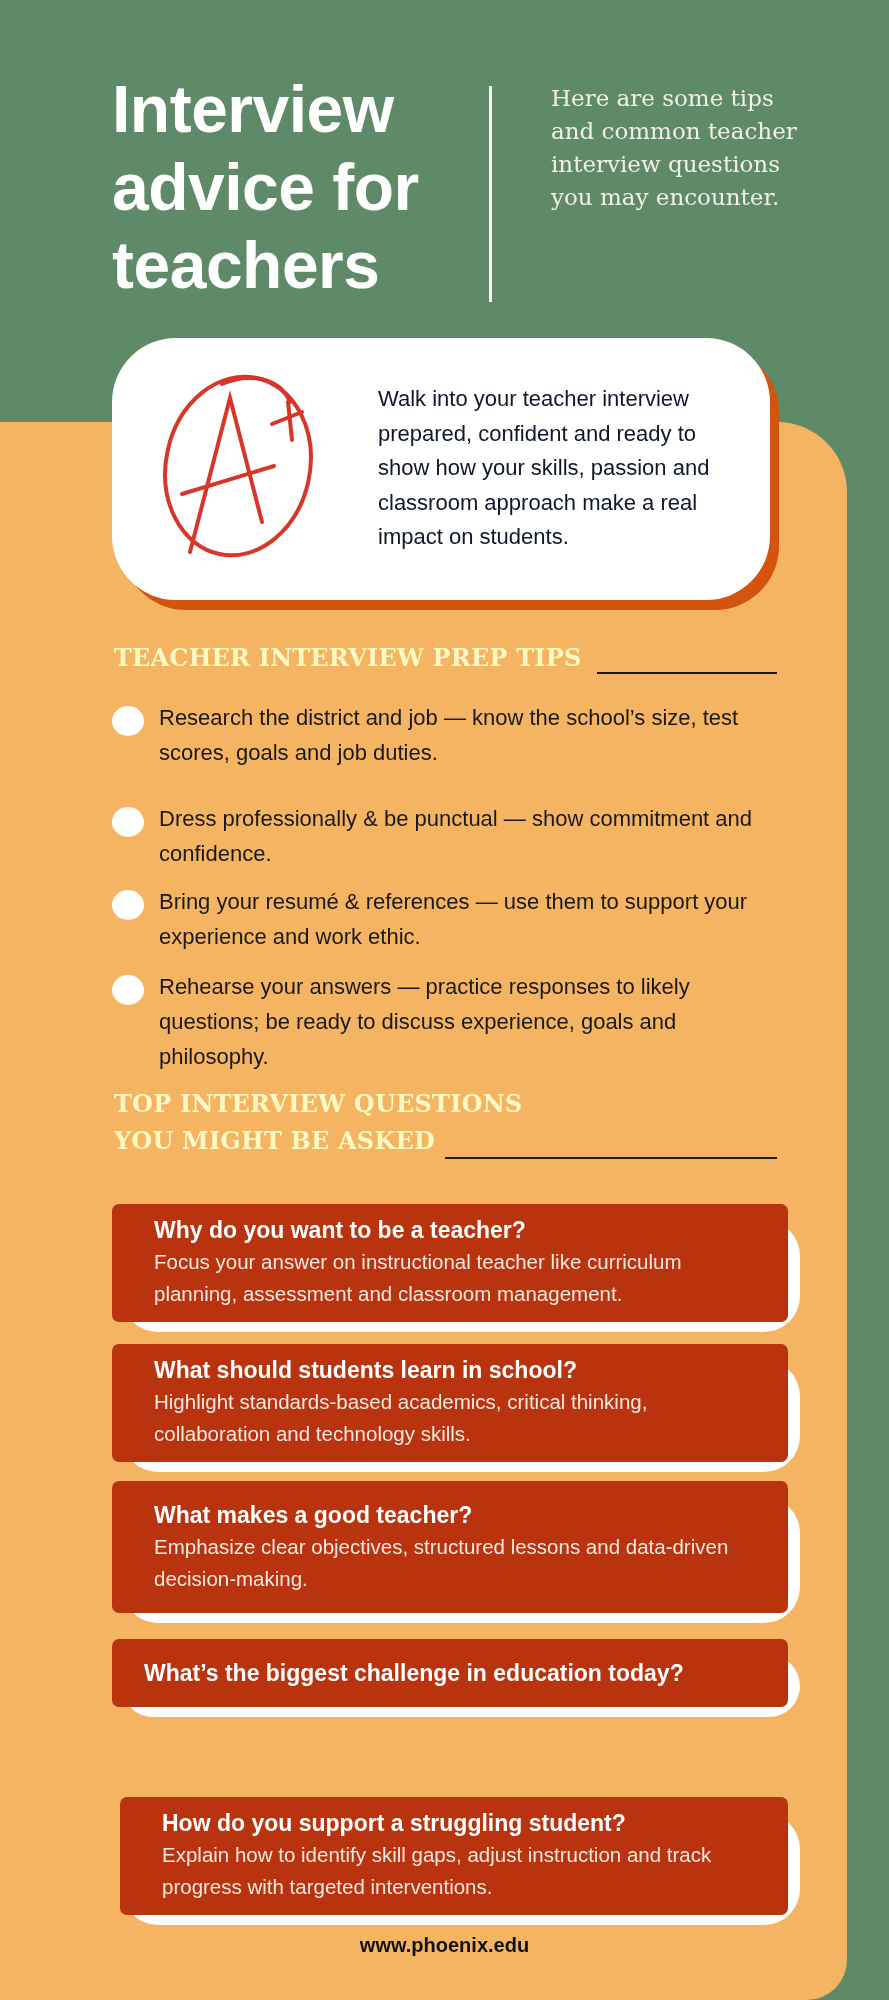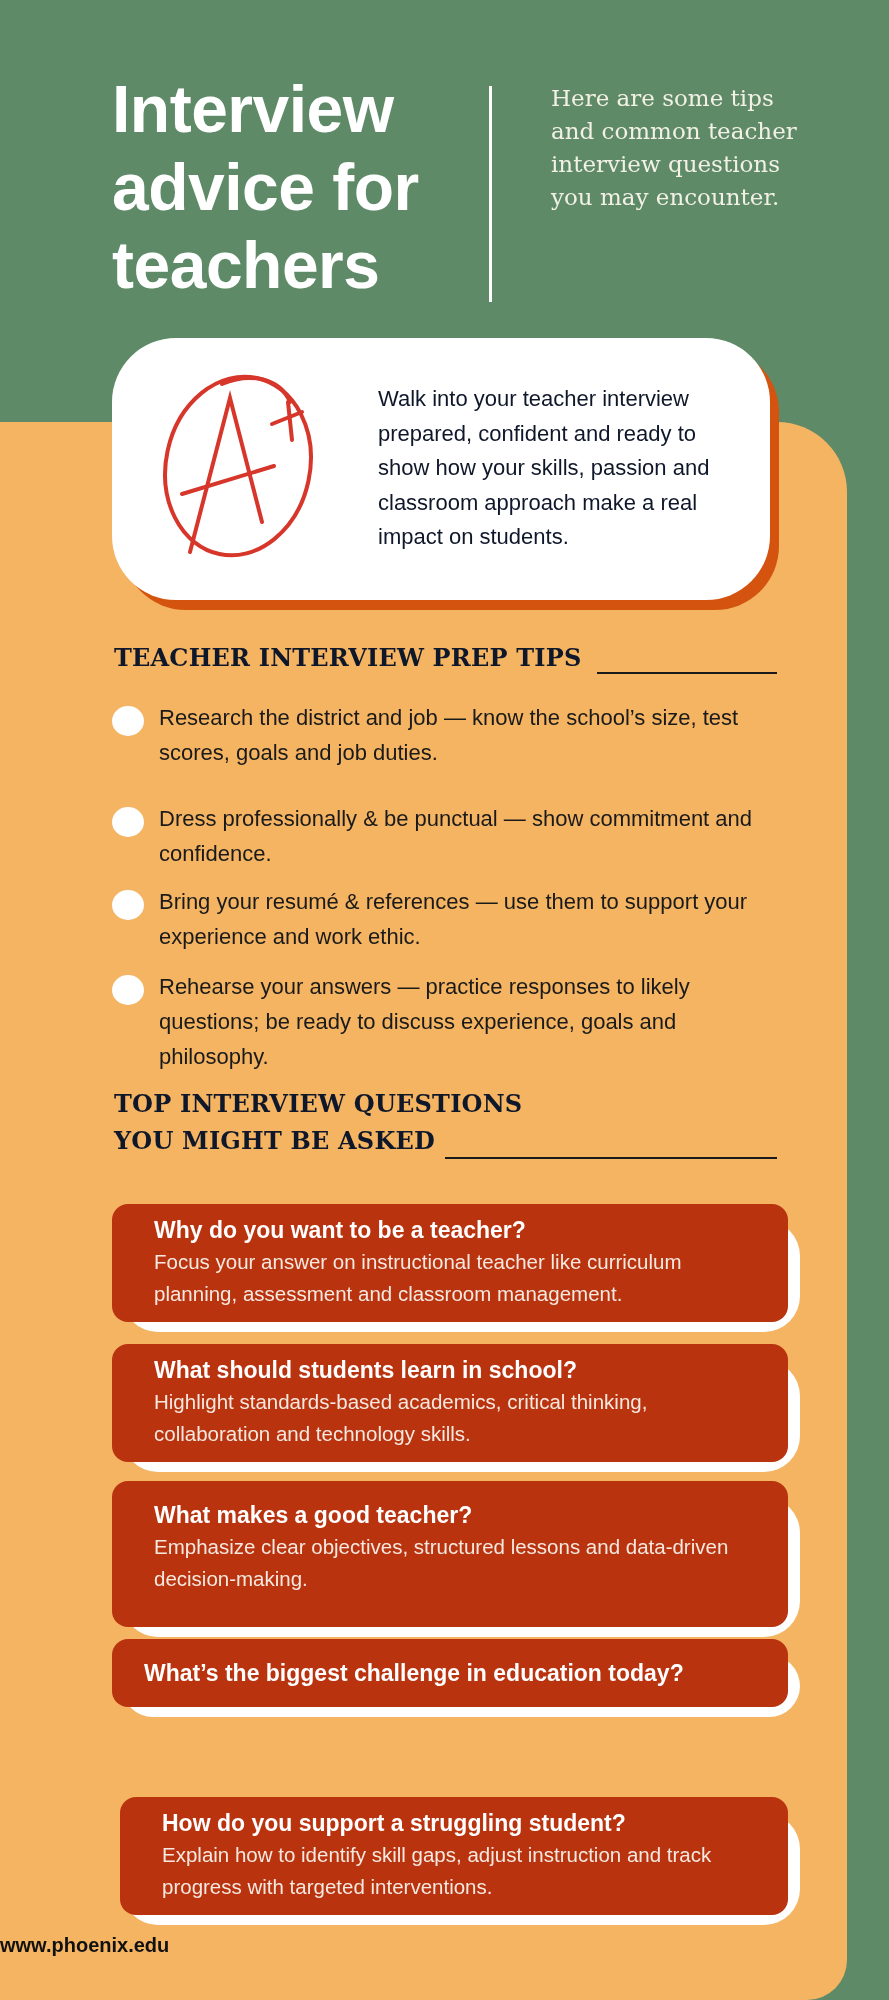--- a/index.html
+++ b/index.html
@@ -30,37 +30,37 @@
       position: absolute; left: 112px; top: 338px; width: 658px; height: 262px;
       background: #ffffff; border-radius: 64px;
     }
     .aplus { position: absolute; left: 150px; top: 362px; width: 180px; height: 200px; }
     .intro-text {
       position: absolute; left: 378px; top: 382px; width: 360px;
       font-size: 22px; line-height: 34.5px; color: #0f172a;
     }
 
     .section-heading {
-      position: absolute; left: 114px; color: #0f172a;
+      position: absolute; left: 114px; color: #fef9c3;
       font-family: "DejaVu Serif", serif; font-weight: bold; font-size: 24px; line-height: 37px; letter-spacing: 0.2px;
     }
     .heading-rule { position: absolute; height: 2px; background: #1a1a1a; }
 
     .tips { position: absolute; left: 112px; top: 700px; width: 660px; }
     .tip { position: relative; padding-left: 47px; font-size: 22px; line-height: 35px; color: #1a1a1a; }
     .tip-bullet { position: absolute; left: 0; top: 6px; width: 32px; height: 30px; border-radius: 50%; background: #ffffff; }
 
     .qcard-wrap { position: absolute; left: 112px; width: 688px; }
     .qcard-shadow { position: absolute; left: 10px; top: 16px; right: 0; bottom: -10px; background: #ffffff; border-radius: 36px; }
-    .qcard { position: relative; background: #b9330f; border-radius: 16px; padding: 10px 28px 12px 42px; margin-right: 12px; }
+    .qcard { position: relative; background: #b9330f; border-radius: 7px; padding: 10px 28px 12px 42px; margin-right: 12px; }
     .q-title { color: #ffffff; font-weight: bold; font-size: 23px; line-height: 32px; }
     .q-body { color: #f6e9e0; font-size: 20.5px; line-height: 32px; }
 
     .footer-url {
-      position: absolute; left: 0; width: 889px; top: 1934px; text-align: left;
+      position: absolute; left: 0; width: 889px; top: 1934px; text-align: center;
       font-weight: bold; font-size: 20px; color: #111111;
     }
   </style>
 </head>
 <body>
 
 <div class="orange-panel"></div>
 
 <h1 class="header-title">Interview advice for teachers</h1>
 <div class="header-divider"></div>
@@ -113,21 +113,21 @@
 </div>
 <div class="qcard-wrap" style="top:1344px;">
   <div class="qcard-shadow"></div>
   <div class="qcard">
     <div class="q-title">What should students learn in school?</div>
     <div class="q-body">Highlight standards-based academics, critical thinking, collaboration and technology skills.</div>
   </div>
 </div>
 <div class="qcard-wrap" style="top:1481px;">
   <div class="qcard-shadow"></div>
-  <div class="qcard" style="padding-top:18px; padding-bottom:32px;">
+  <div class="qcard" style="padding-top:18px; padding-bottom:18px;">
     <div class="q-title">What makes a good teacher?</div>
     <div class="q-body">Emphasize clear objectives, structured lessons and data-driven decision-making.</div>
   </div>
 </div>
 <div class="qcard-wrap" style="top:1639px;">
   <div class="qcard-shadow"></div>
   <div class="qcard" style="padding-top:18px; padding-bottom:18px;padding-left:32px;">
     <div class="q-title">What’s the biggest challenge in education today?</div>
   </div>
 </div>

